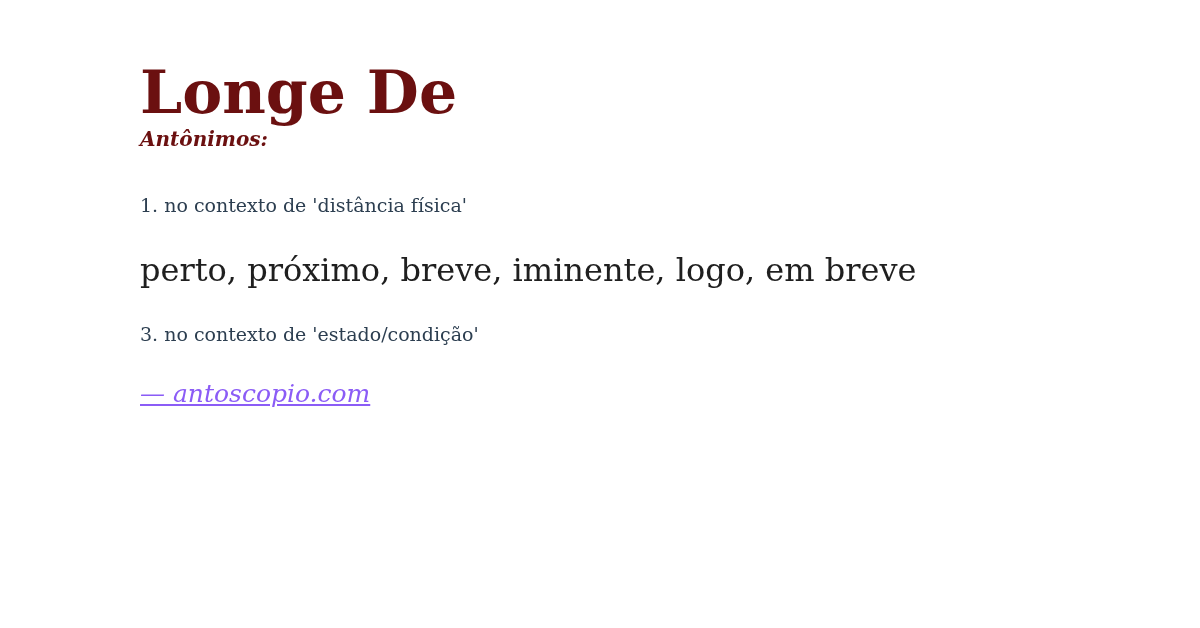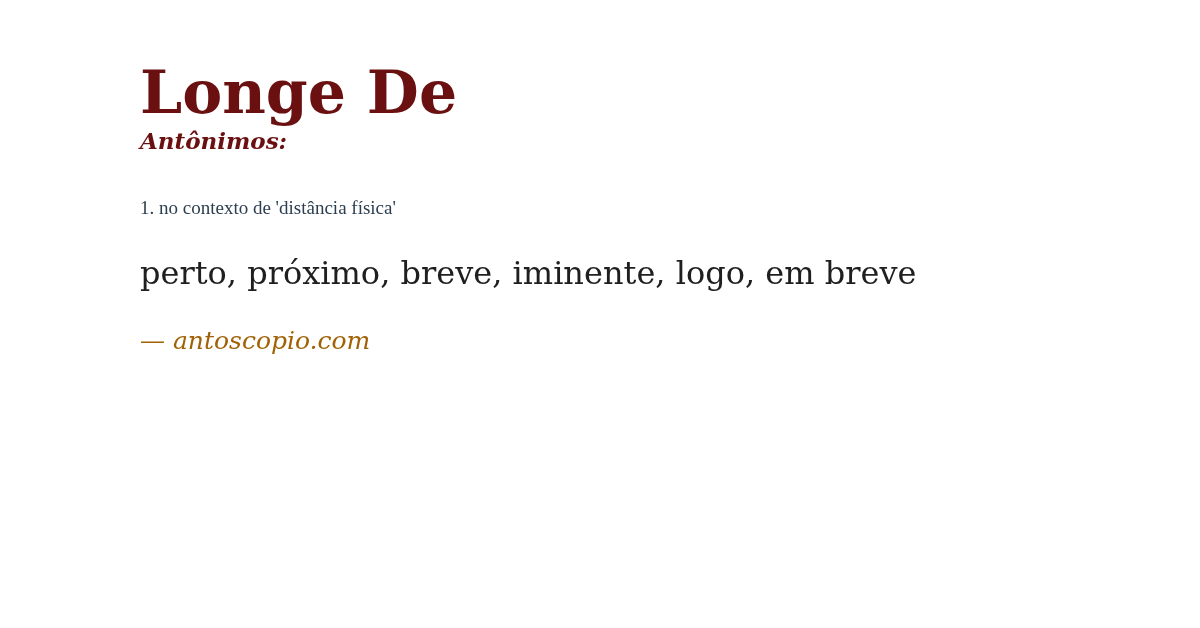--- a/index.html
+++ b/index.html
@@ -22,55 +22,55 @@
   .title {
     color: #6b1010;
     font-size: 60px;
     font-weight: 700;
     line-height: 1.0;
     margin: 0;
     letter-spacing: 0px;
   }
   .subtitle {
     color: #6b1010;
-    font-size: 23px;
+    font-size: 20px;
     font-weight: 700;
     font-style: italic;
     margin: 6px 0 0 0;
     line-height: 1.1;
   }
   .entries {
     margin-top: 44px;
   }
   .entry {
     margin-bottom: 33px;
   }
   .context {
     color: #2c3e50;
     font-size: 19px;
     line-height: 1.2;
     margin: 0 0 4px 0;
-    font-family: Liberation Serif, serif;
   }
   .antonyms {
     color: #1f1f1f;
     font-size: 32px;
     line-height: 1.25;
     margin: 0;
   }
   .more-contexts {
     color: #2c3e50;
     font-size: 20px;
     margin-top: 45px;
   }
   .attribution {
-    color: #a16207;
+    color: #8b5cf6;
     font-size: 25px;
     font-style: italic;
     margin-top: 24px;
+    text-decoration: underline;
   }
 </style>
 </head>
 <body>
 
 <div class="card">
 
   <h1 class="title">Longe De</h1>
 
   <h2 class="subtitle">Antônimos:</h2>
@@ -79,20 +79,21 @@
 
     <div class="entry">
       <p class="context">1. no contexto de 'distância física'</p>
     </div>
 
     <div class="entry">
       <p class="antonyms">perto, próximo, breve, iminente, logo, em breve</p>
     </div>
 
     <div class="entry">
+      <p class="context">3. no contexto de 'estado/condição'</p>
     </div>
 
   </div>
 
 
   <div class="attribution">— antoscopio.com</div>
 
 </div>
 
 </body></html>

